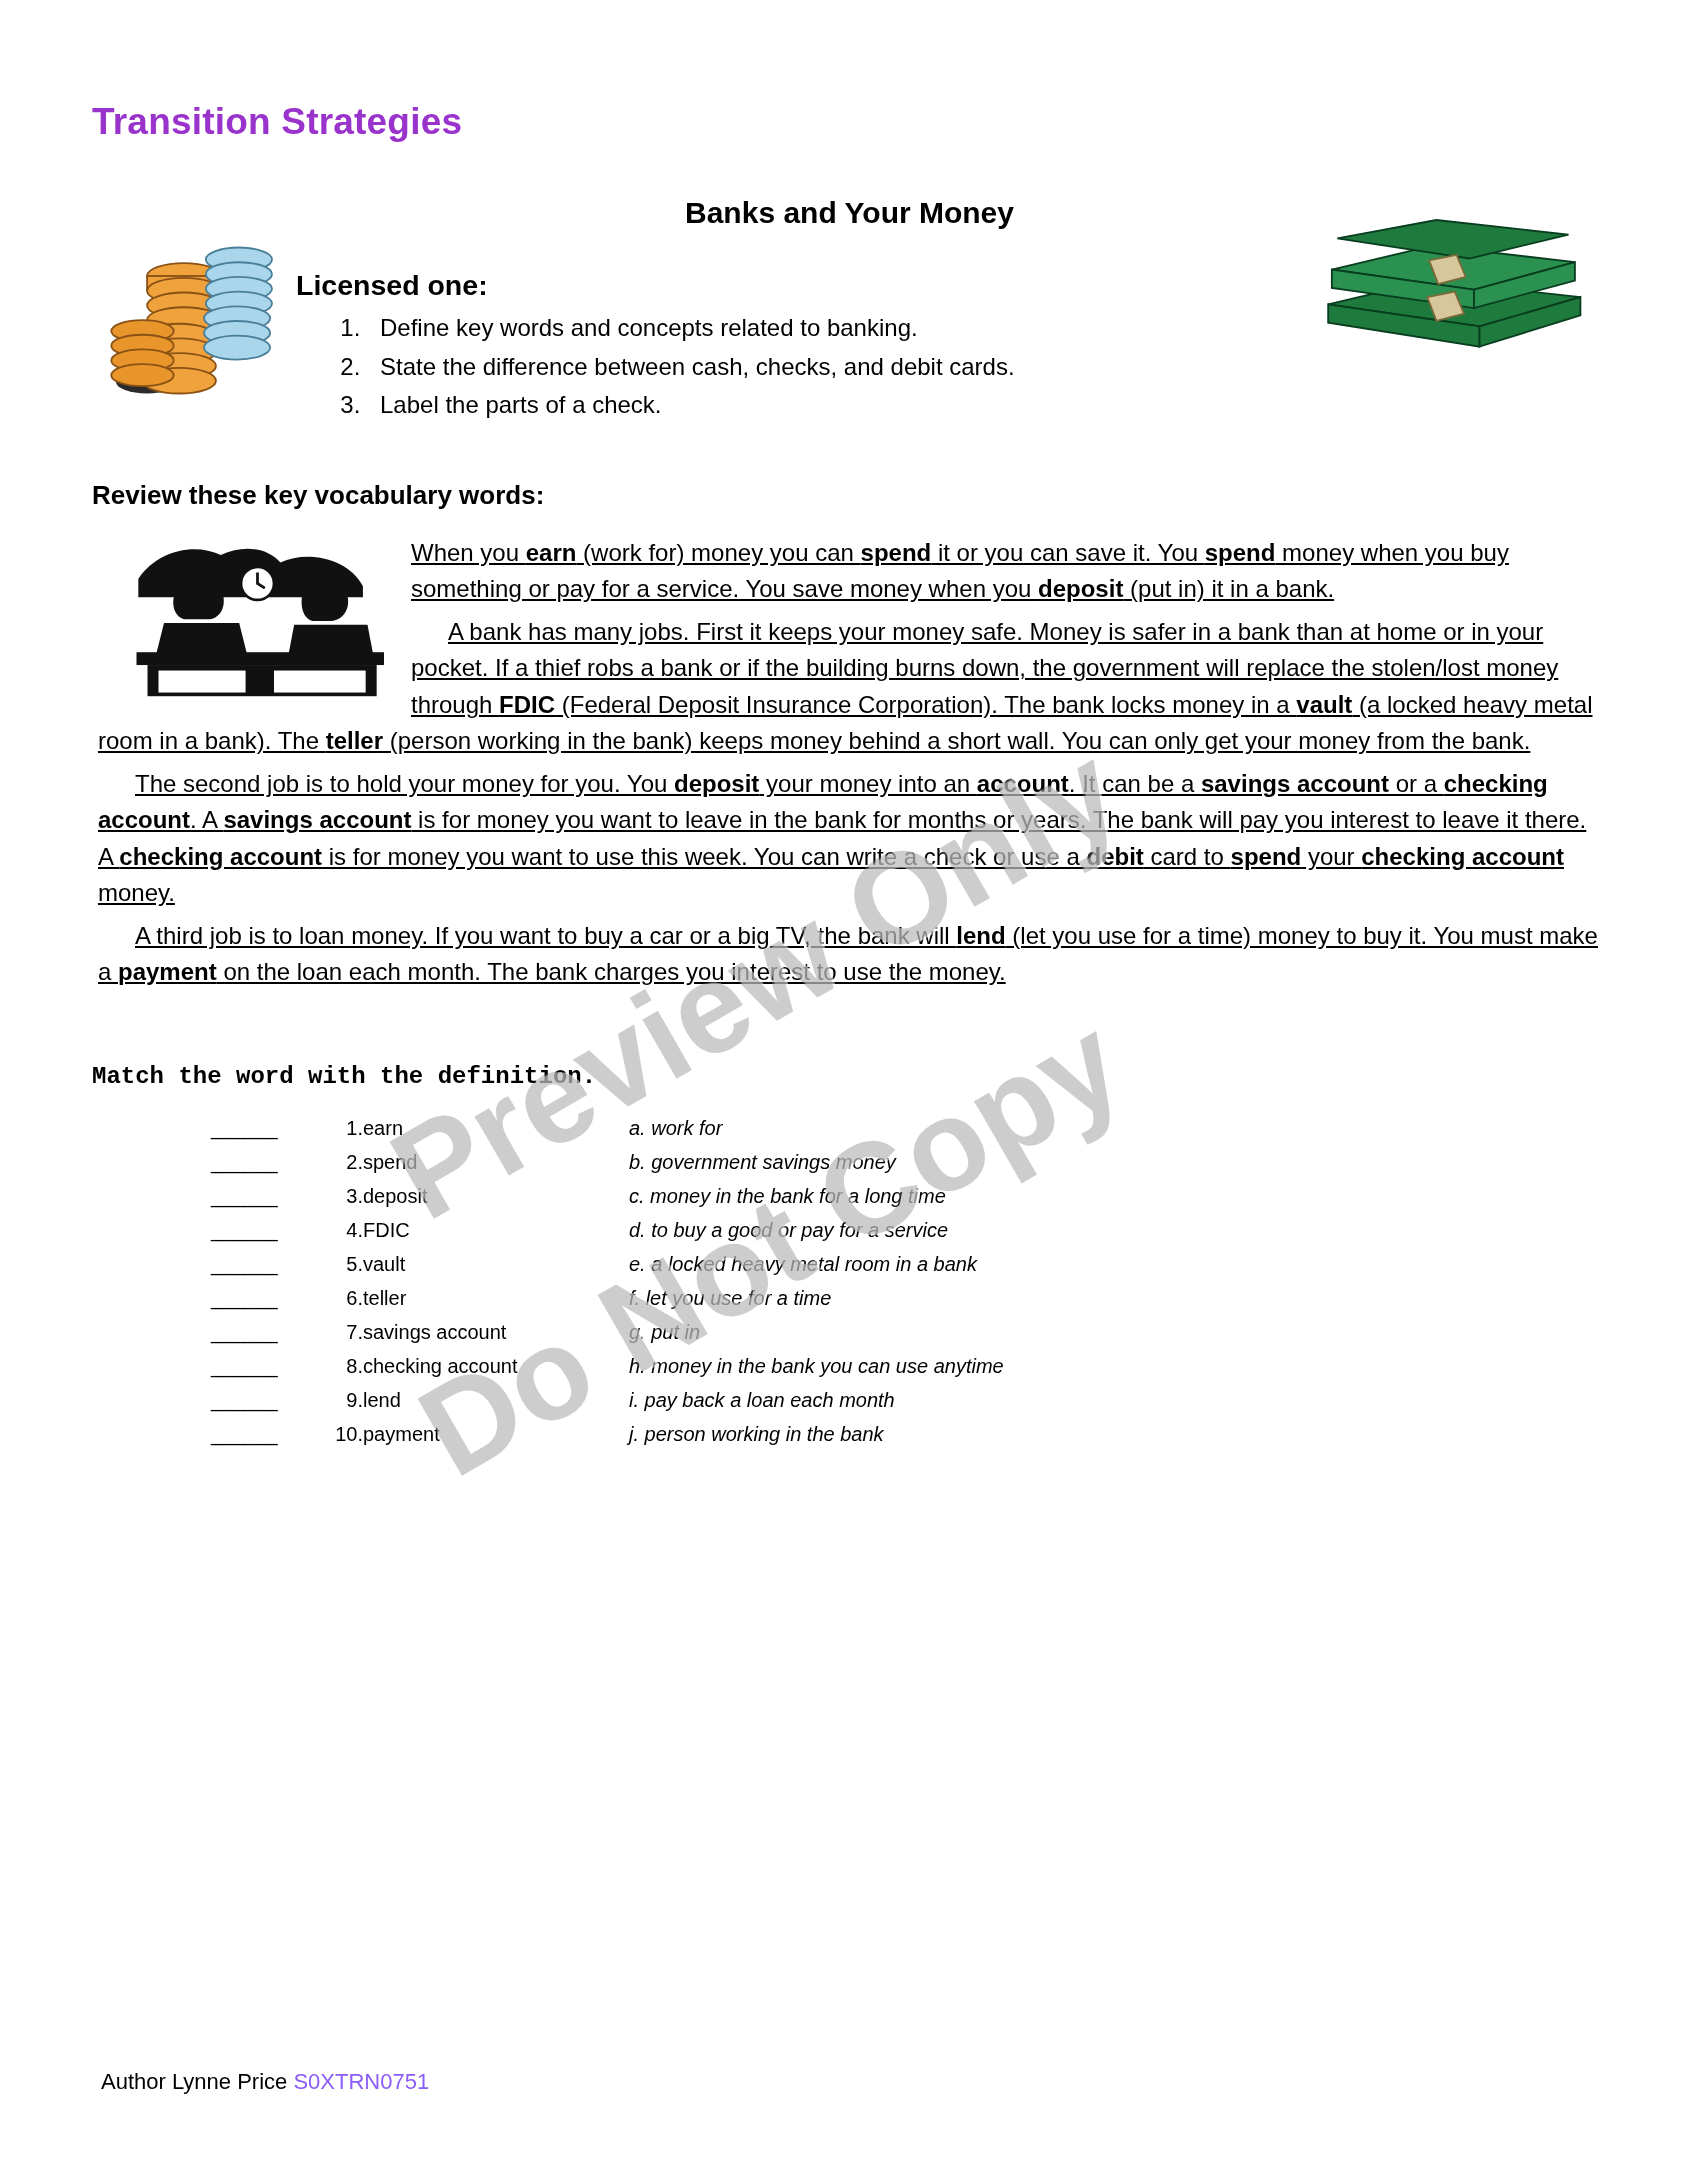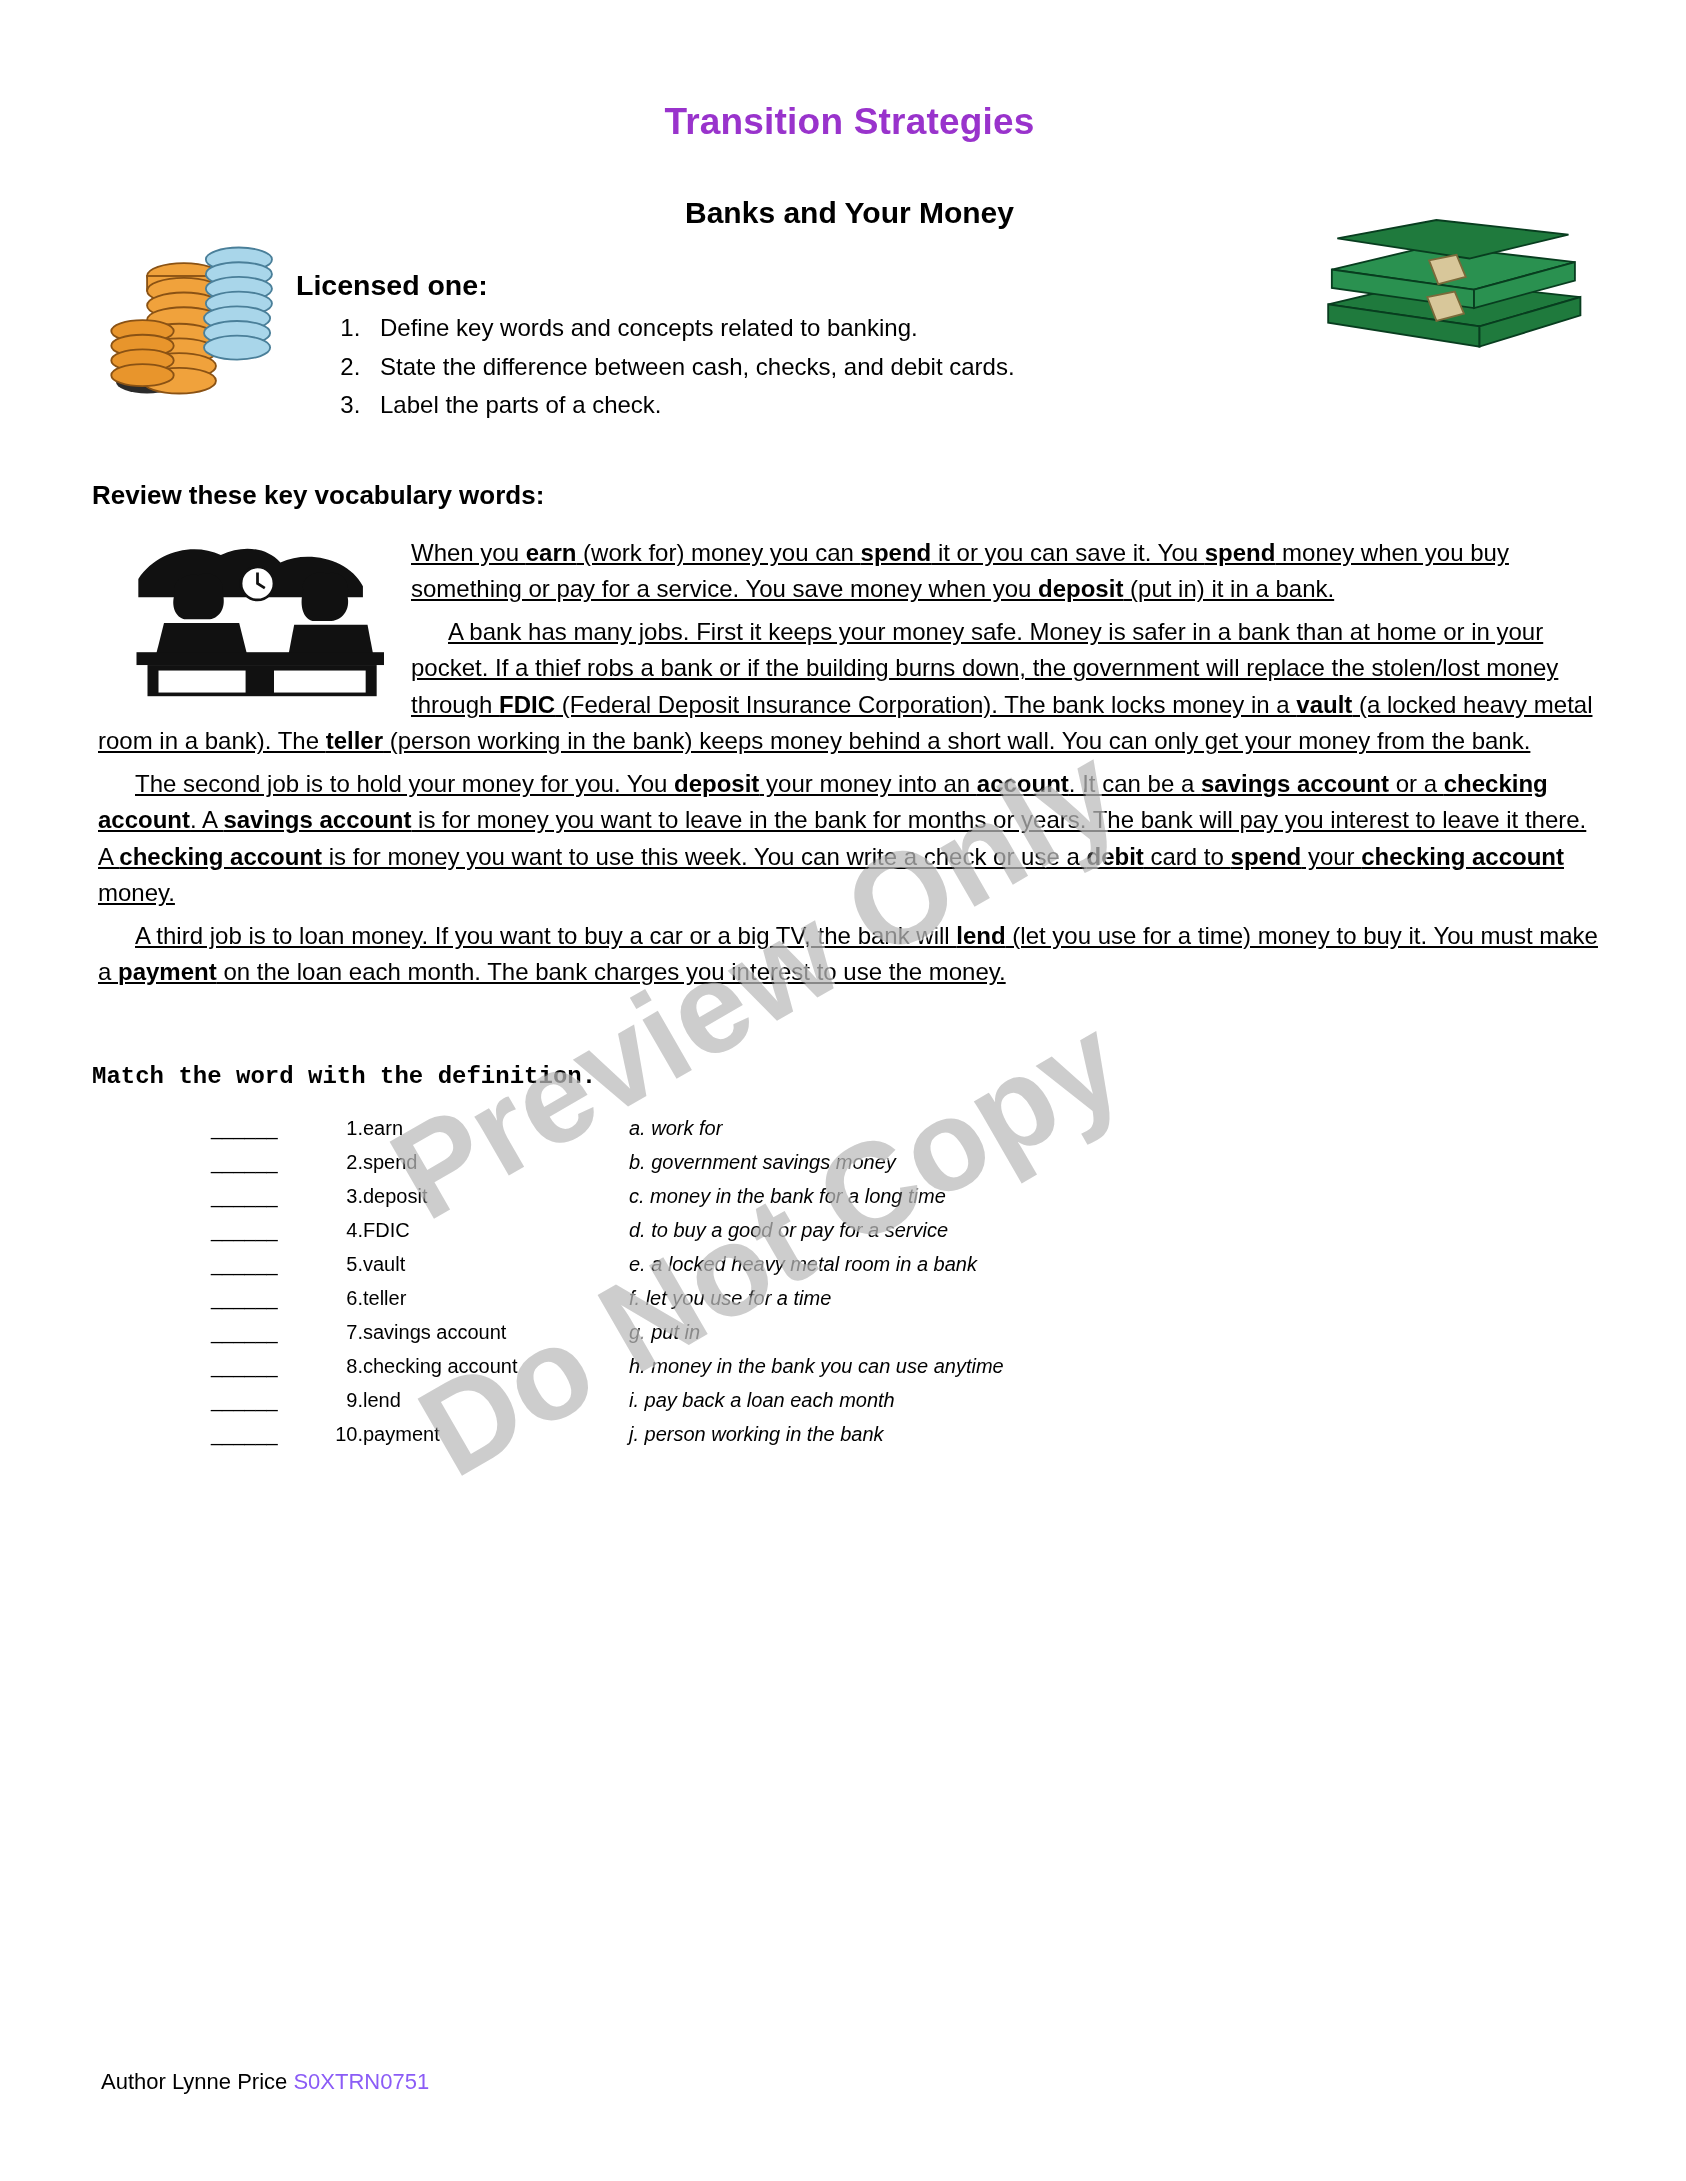--- a/index.html
+++ b/index.html
@@ -25,21 +25,21 @@
     height: 2182px;
     background: #fff;
   }
   .content {
     position: absolute;
     left: 92px;
     top: 101px;
     width: 1515px;
   }
   .title {
-    text-align: center;
+    text-align: left;
     color: #9933cc;
     font-size: 37px;
     font-weight: bold;
     margin: 0 0 0 0;
     letter-spacing: 0.2px;
   }
   .subtitle {
     text-align: center;
     color: #000;
     font-size: 30px;

